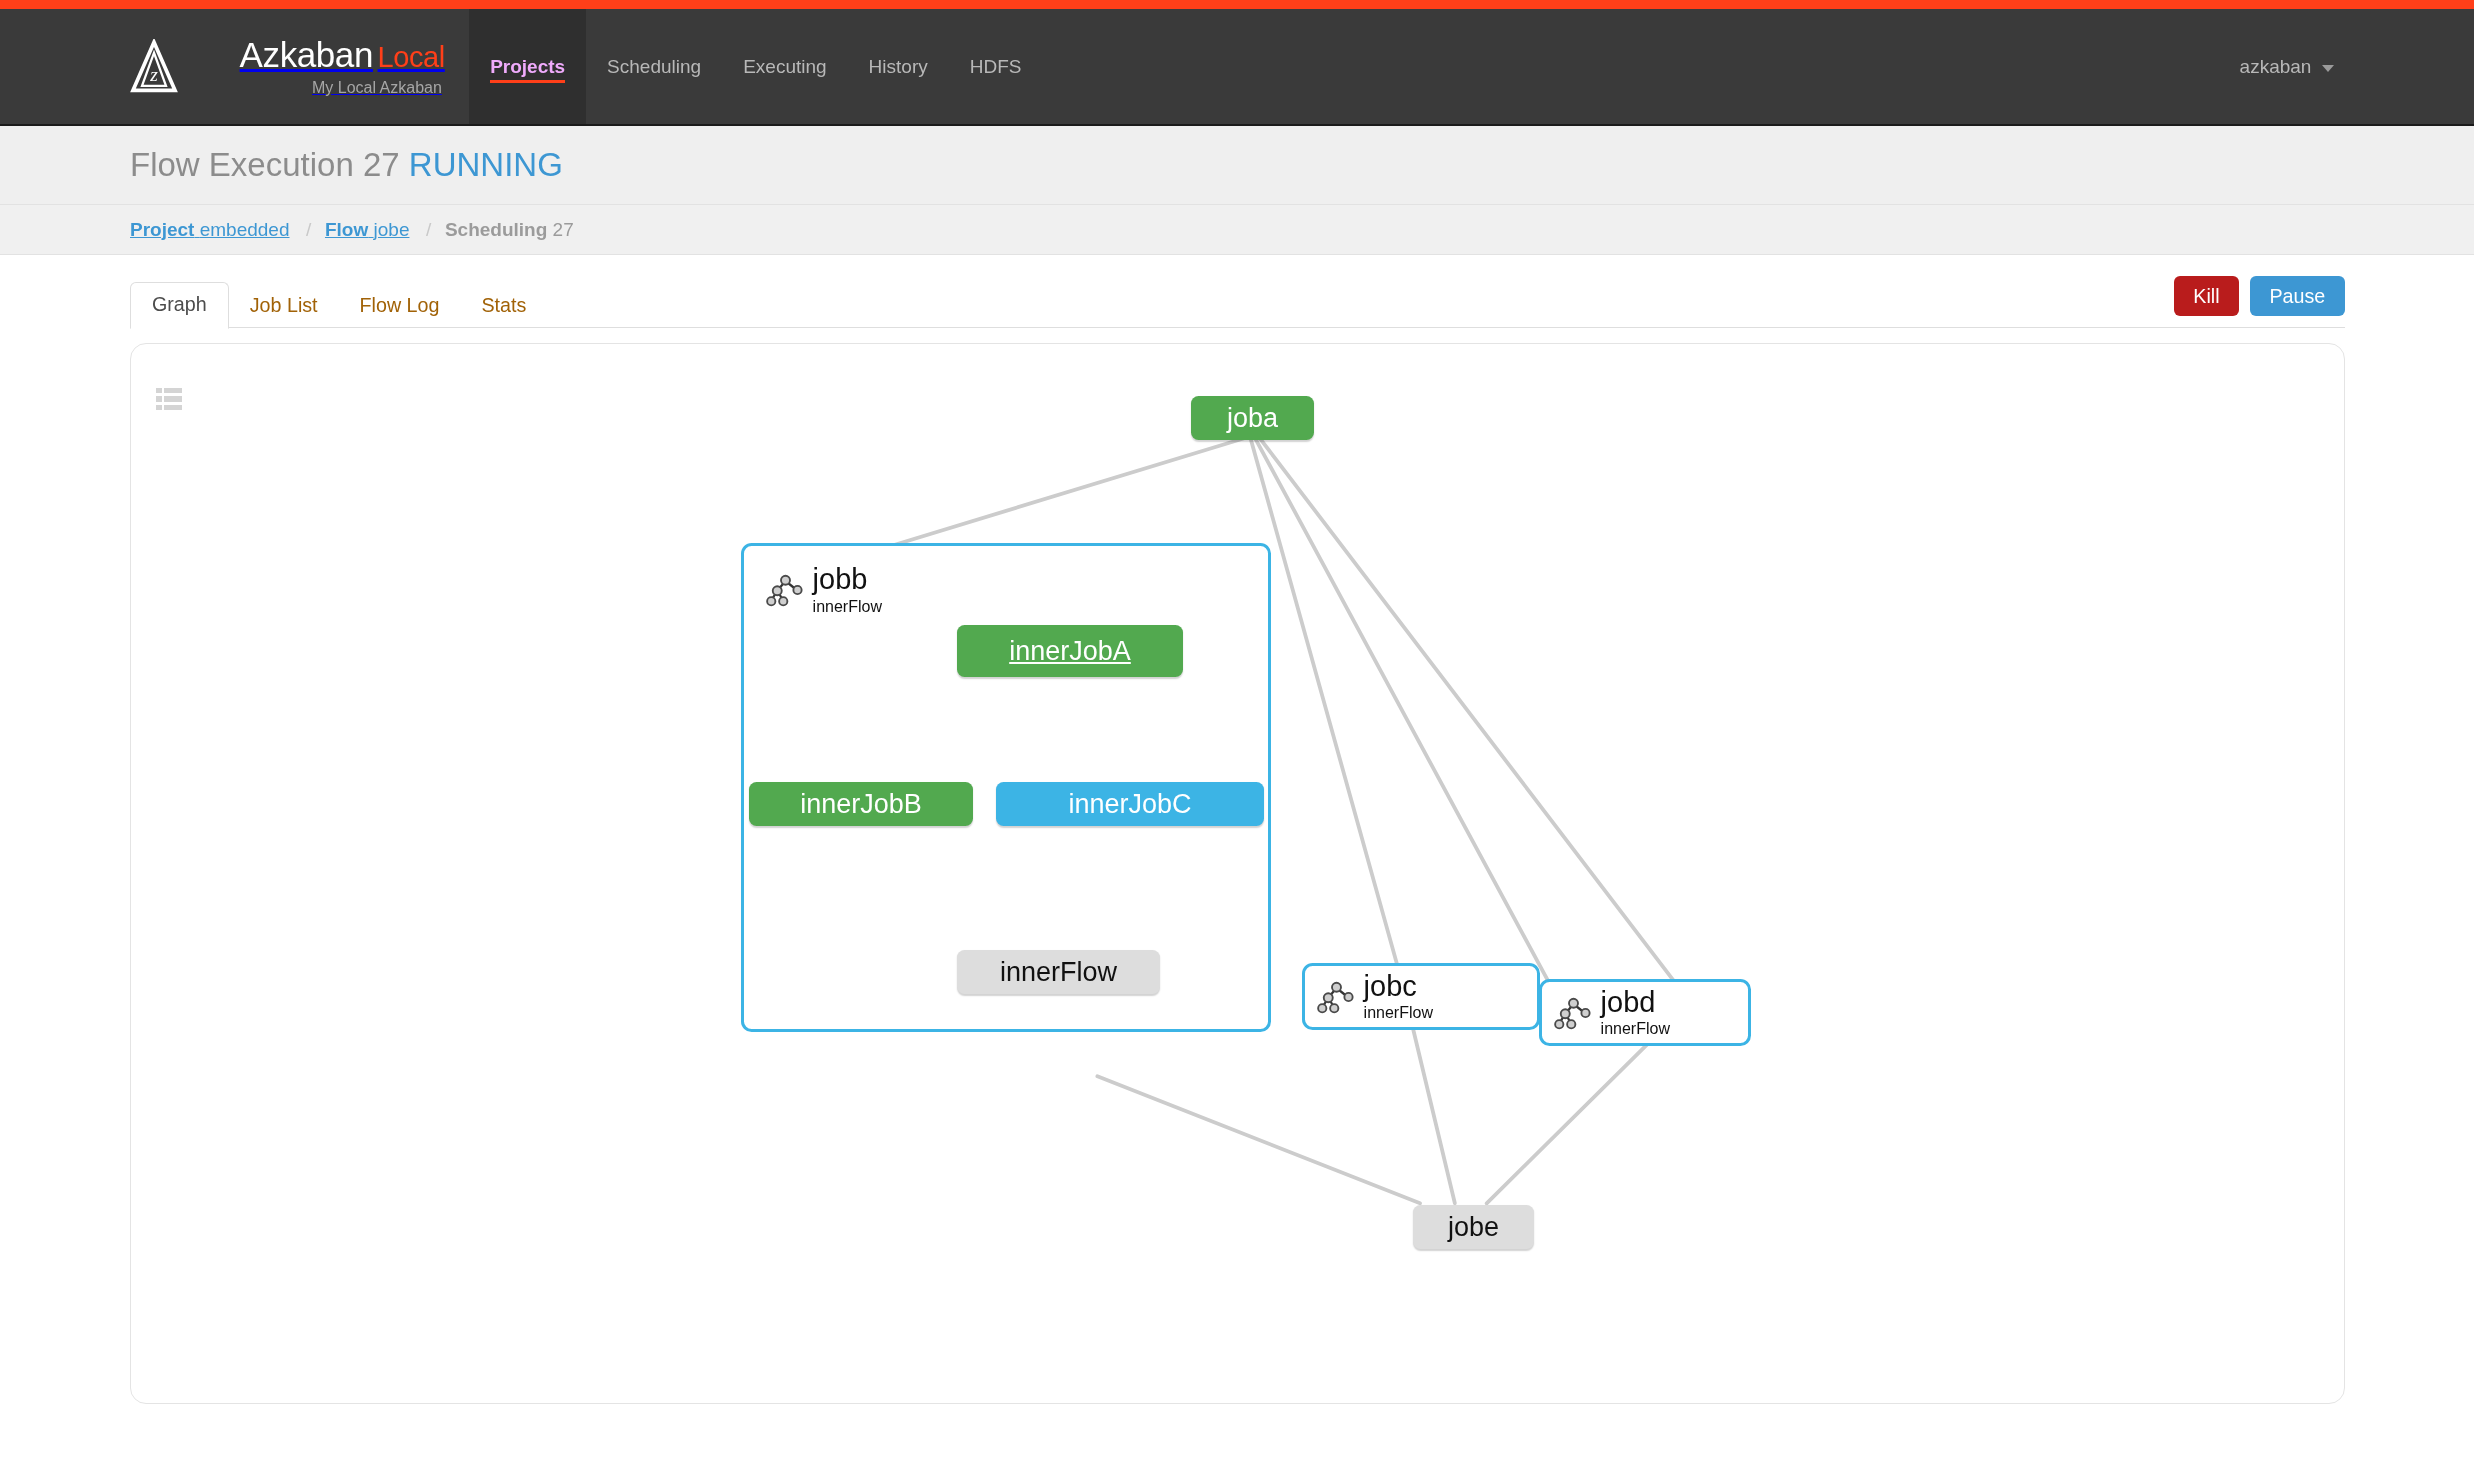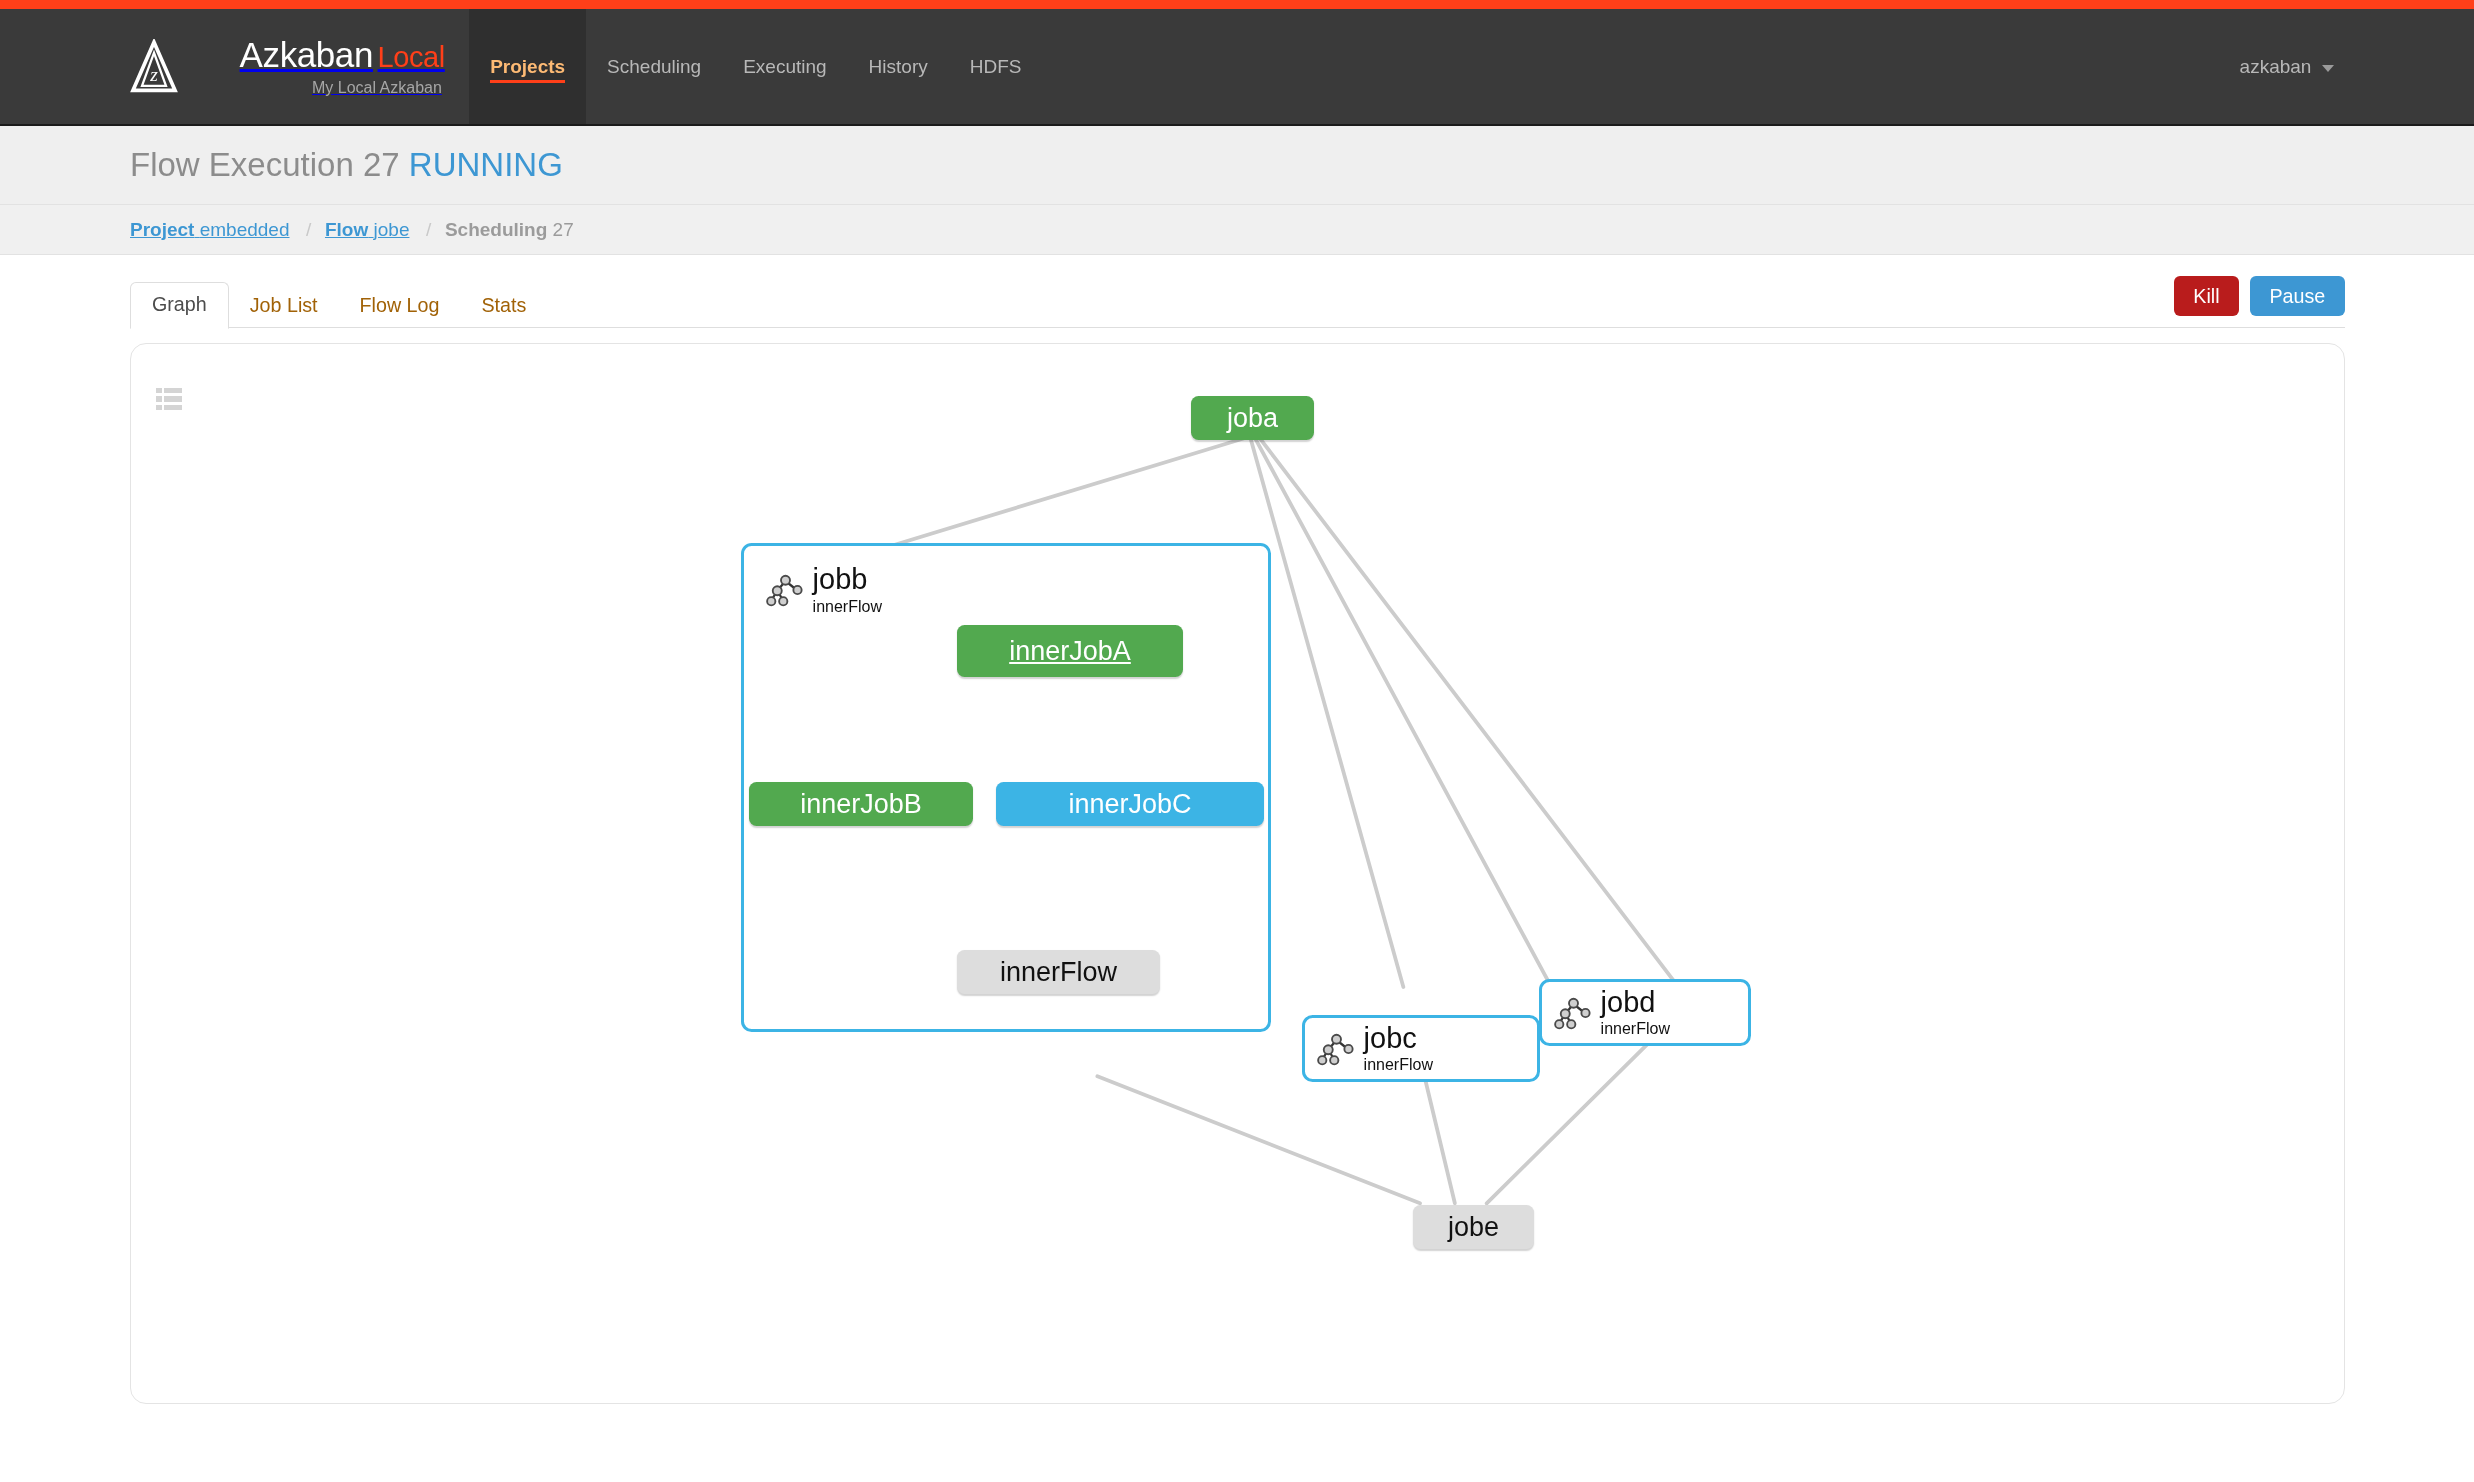--- a/index.html
+++ b/index.html
@@ -72,21 +72,21 @@
   .nav-link {
     display: flex;
     align-items: center;
     padding: 0 21px;
     font-size: 19px;
     color: #b8b8b8;
     text-decoration: none;
     position: relative;
   }
   .nav-link.active {
-    color: #fdba74;
+    color: #f0abfc;
     font-weight: bold;
     background: #2f2f2f;
   }
   .nav-link.active::after {
     content: "";
     position: absolute;
     left: 21px;
     right: 21px;
     bottom: 41px;
     height: 3px;
@@ -435,21 +435,21 @@
   </div>
 
   <div class="node success" style="left:826px; top:281px; width:226px; height:52px;text-decoration:underline;">innerJobA</div>
 
   <div class="node success" style="left:618px; top:438px; width:224px; height:44px;">innerJobB</div>
 
   <div class="node running" style="left:865px; top:438px; width:268px; height:44px;">innerJobC</div>
 
   <div class="node ready" style="left:826px; top:606px; width:203px; height:44px;">innerFlow</div>
 
-  <div class="flow-node" style="left:1171px; top:671px; width:238px; height:67px;">
+  <div class="flow-node" style="left:1171px; top:619px; width:238px; height:67px;">
     <svg class="tree-icon" viewBox="0 0 52 48">
       <g stroke="#333333" stroke-width="3" fill="none">
         <line x1="26" y1="12" x2="15" y2="25"></line>
         <line x1="26" y1="12" x2="41" y2="24"></line>
         <line x1="15" y1="25" x2="7" y2="38"></line>
         <line x1="15" y1="25" x2="23" y2="38"></line>
       </g>
       <g fill="#cfcfcf" stroke="#4a4a4a" stroke-width="2.5">
         <circle cx="26" cy="11" r="6"></circle>
         <circle cx="15" cy="25" r="6"></circle>

